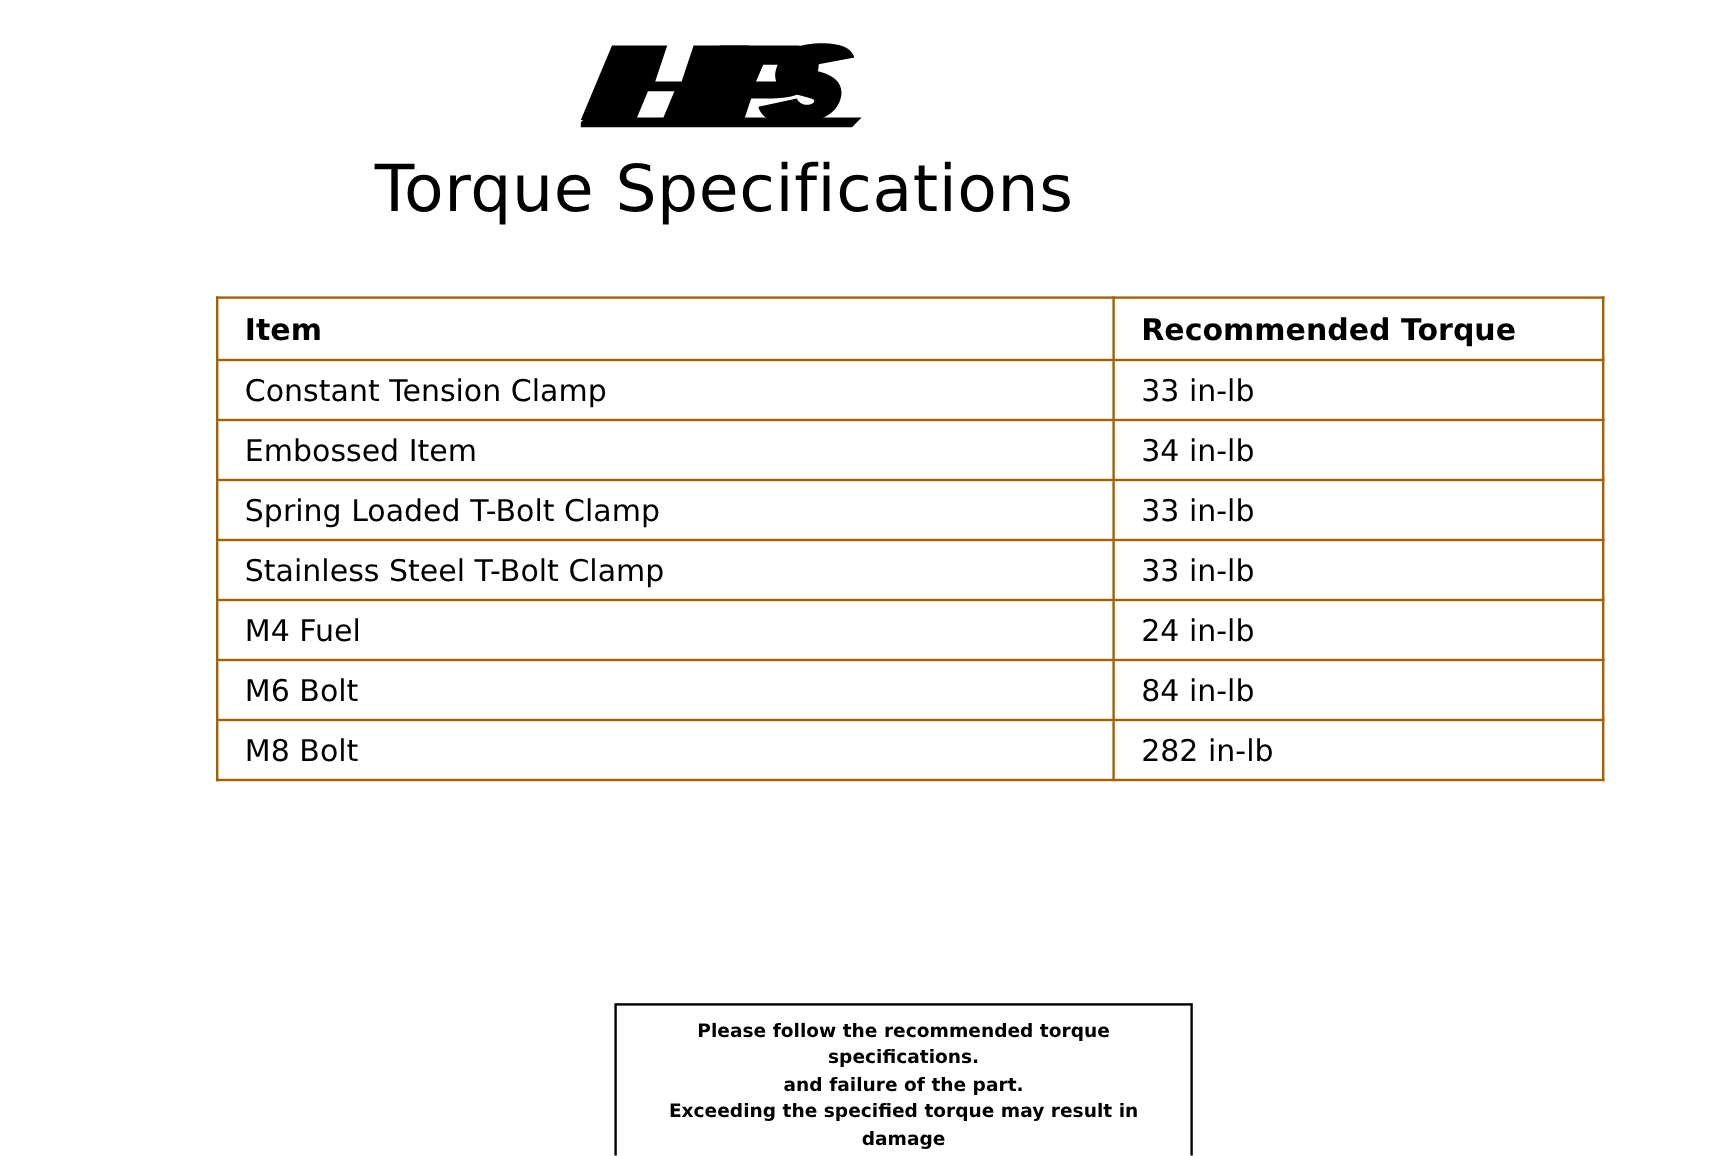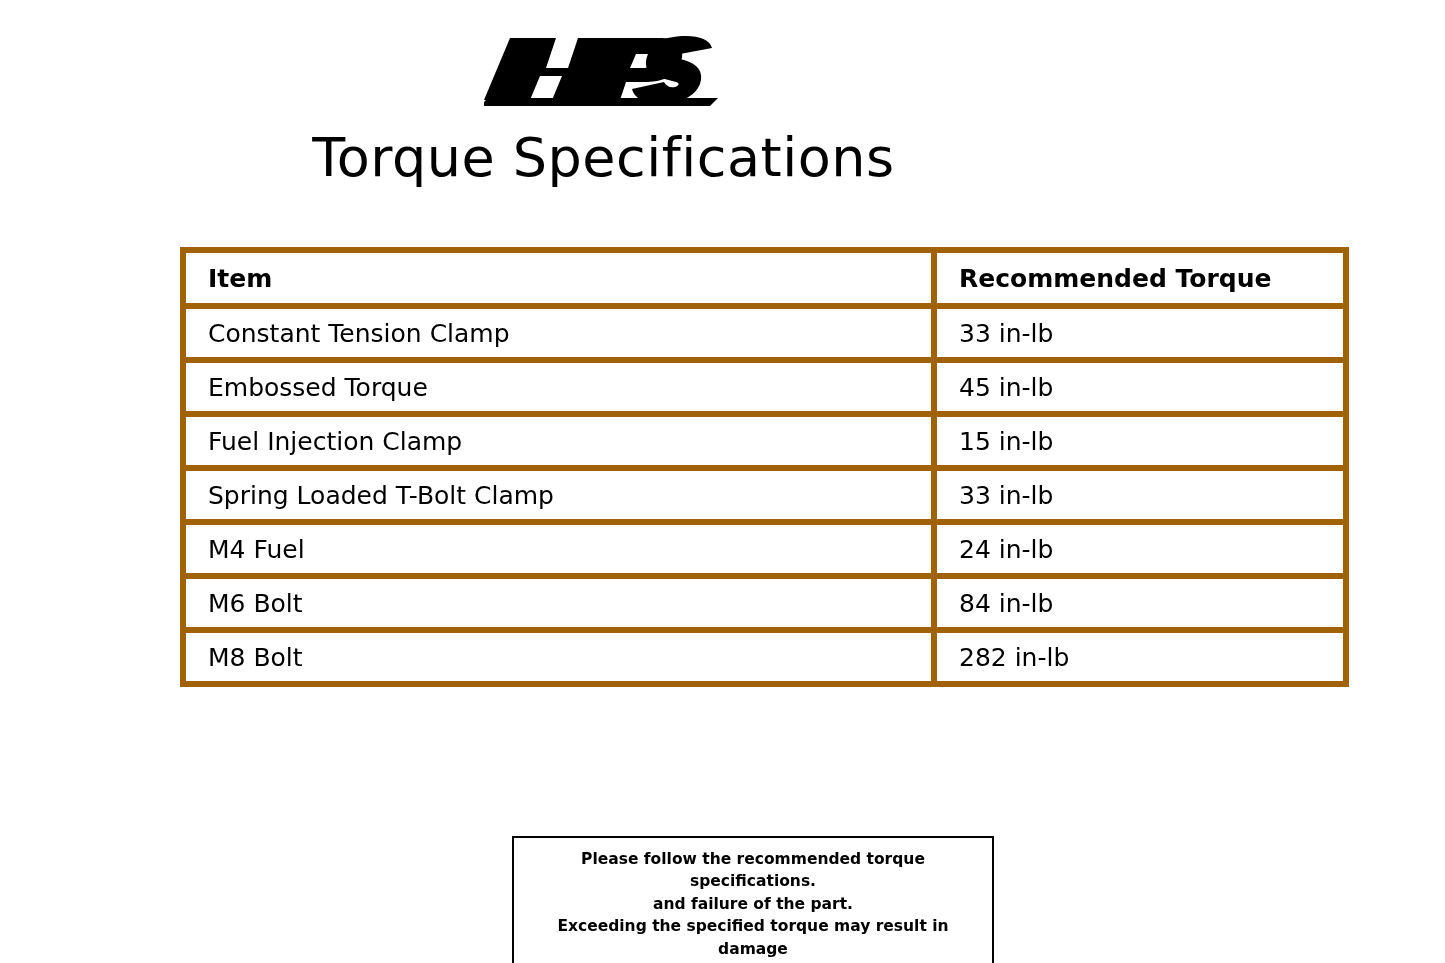--- a/index.html
+++ b/index.html
@@ -55,21 +55,21 @@
     top: 247px;
     left: 180px;
     width: 1107px;
   }
   table.spec {
     border-collapse: collapse;
     width: 100%;
     table-layout: fixed;
   }
   table.spec th, table.spec td {
-    border: 6px solid #a16207;
+    border: 2px solid #a16207;
     text-align: left;
     vertical-align: middle;
     padding: 0 0 0 22px;
     height: 48px;
     font-size: 25px;
     font-weight: 400;
   }
   table.spec th {
     font-weight: bold;
     font-size: 25px;
@@ -129,29 +129,29 @@
           <th>Item</th>
           <th>Recommended Torque</th>
         </tr>
       </thead>
       <tbody>
         <tr>
           <td>Constant Tension Clamp</td>
           <td>33 in-lb</td>
         </tr>
         <tr>
-          <td>Embossed Torque</td>
-          <td>45 in-lb</td>
-        </tr>
-        <tr>
-          <td>Fuel Injection Clamp</td>
-          <td>15 in-lb</td>
+          <td>Embossed Item</td>
+          <td>34 in-lb</td>
         </tr>
         <tr>
           <td>Spring Loaded T-Bolt Clamp</td>
+          <td>33 in-lb</td>
+        </tr>
+        <tr>
+          <td>Stainless Steel T-Bolt Clamp</td>
           <td>33 in-lb</td>
         </tr>
         <tr>
           <td>M4 Fuel</td>
           <td>24 in-lb</td>
         </tr>
         <tr>
           <td>M6 Bolt</td>
           <td>84 in-lb</td>
         </tr>

